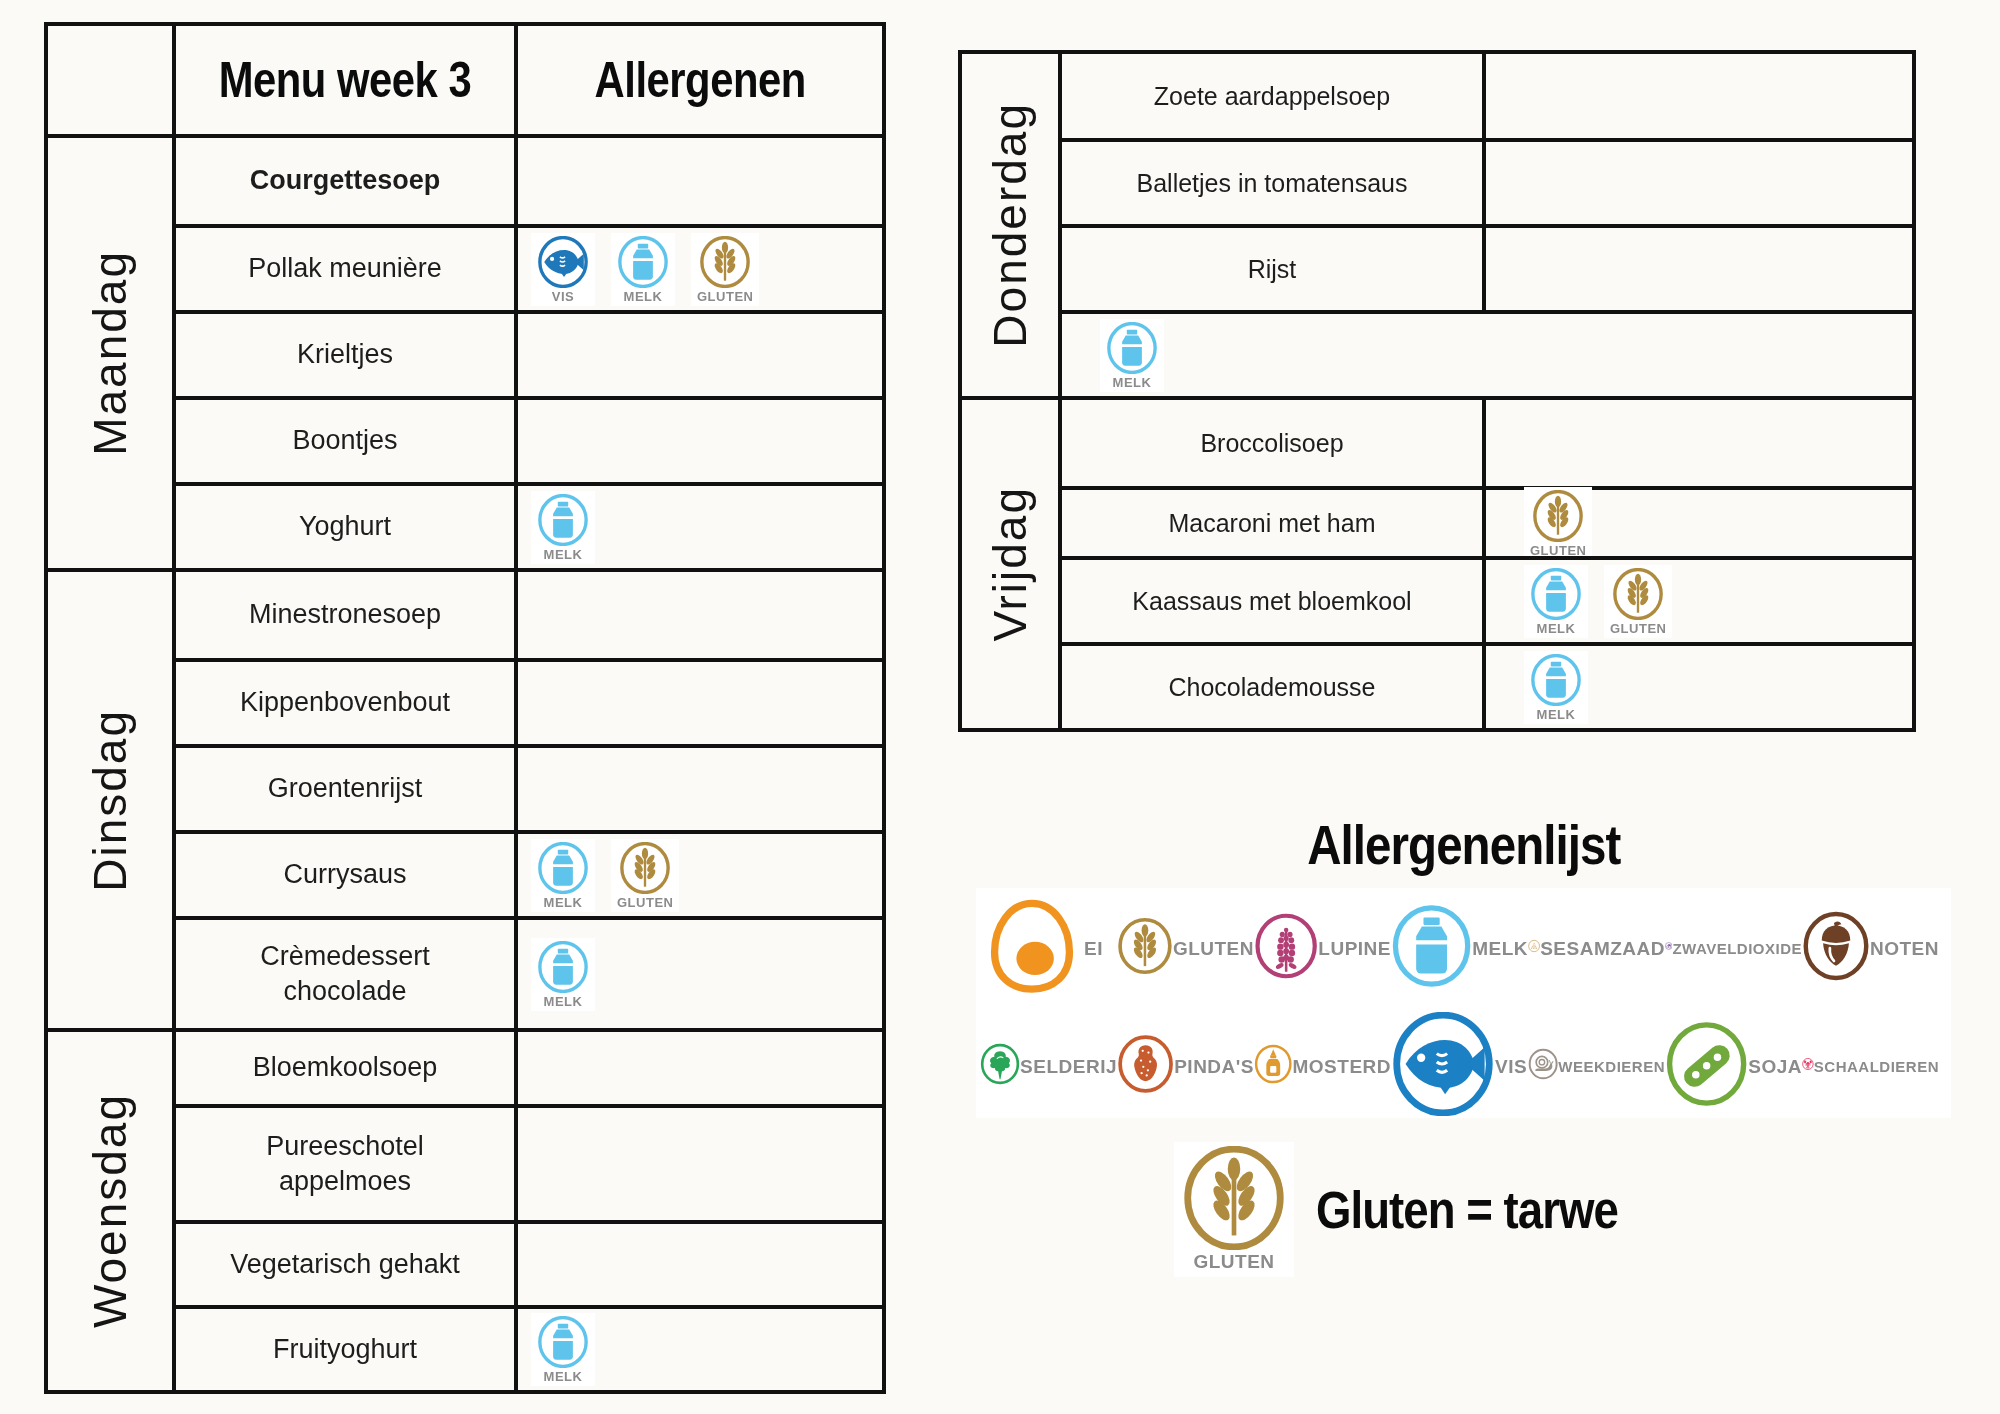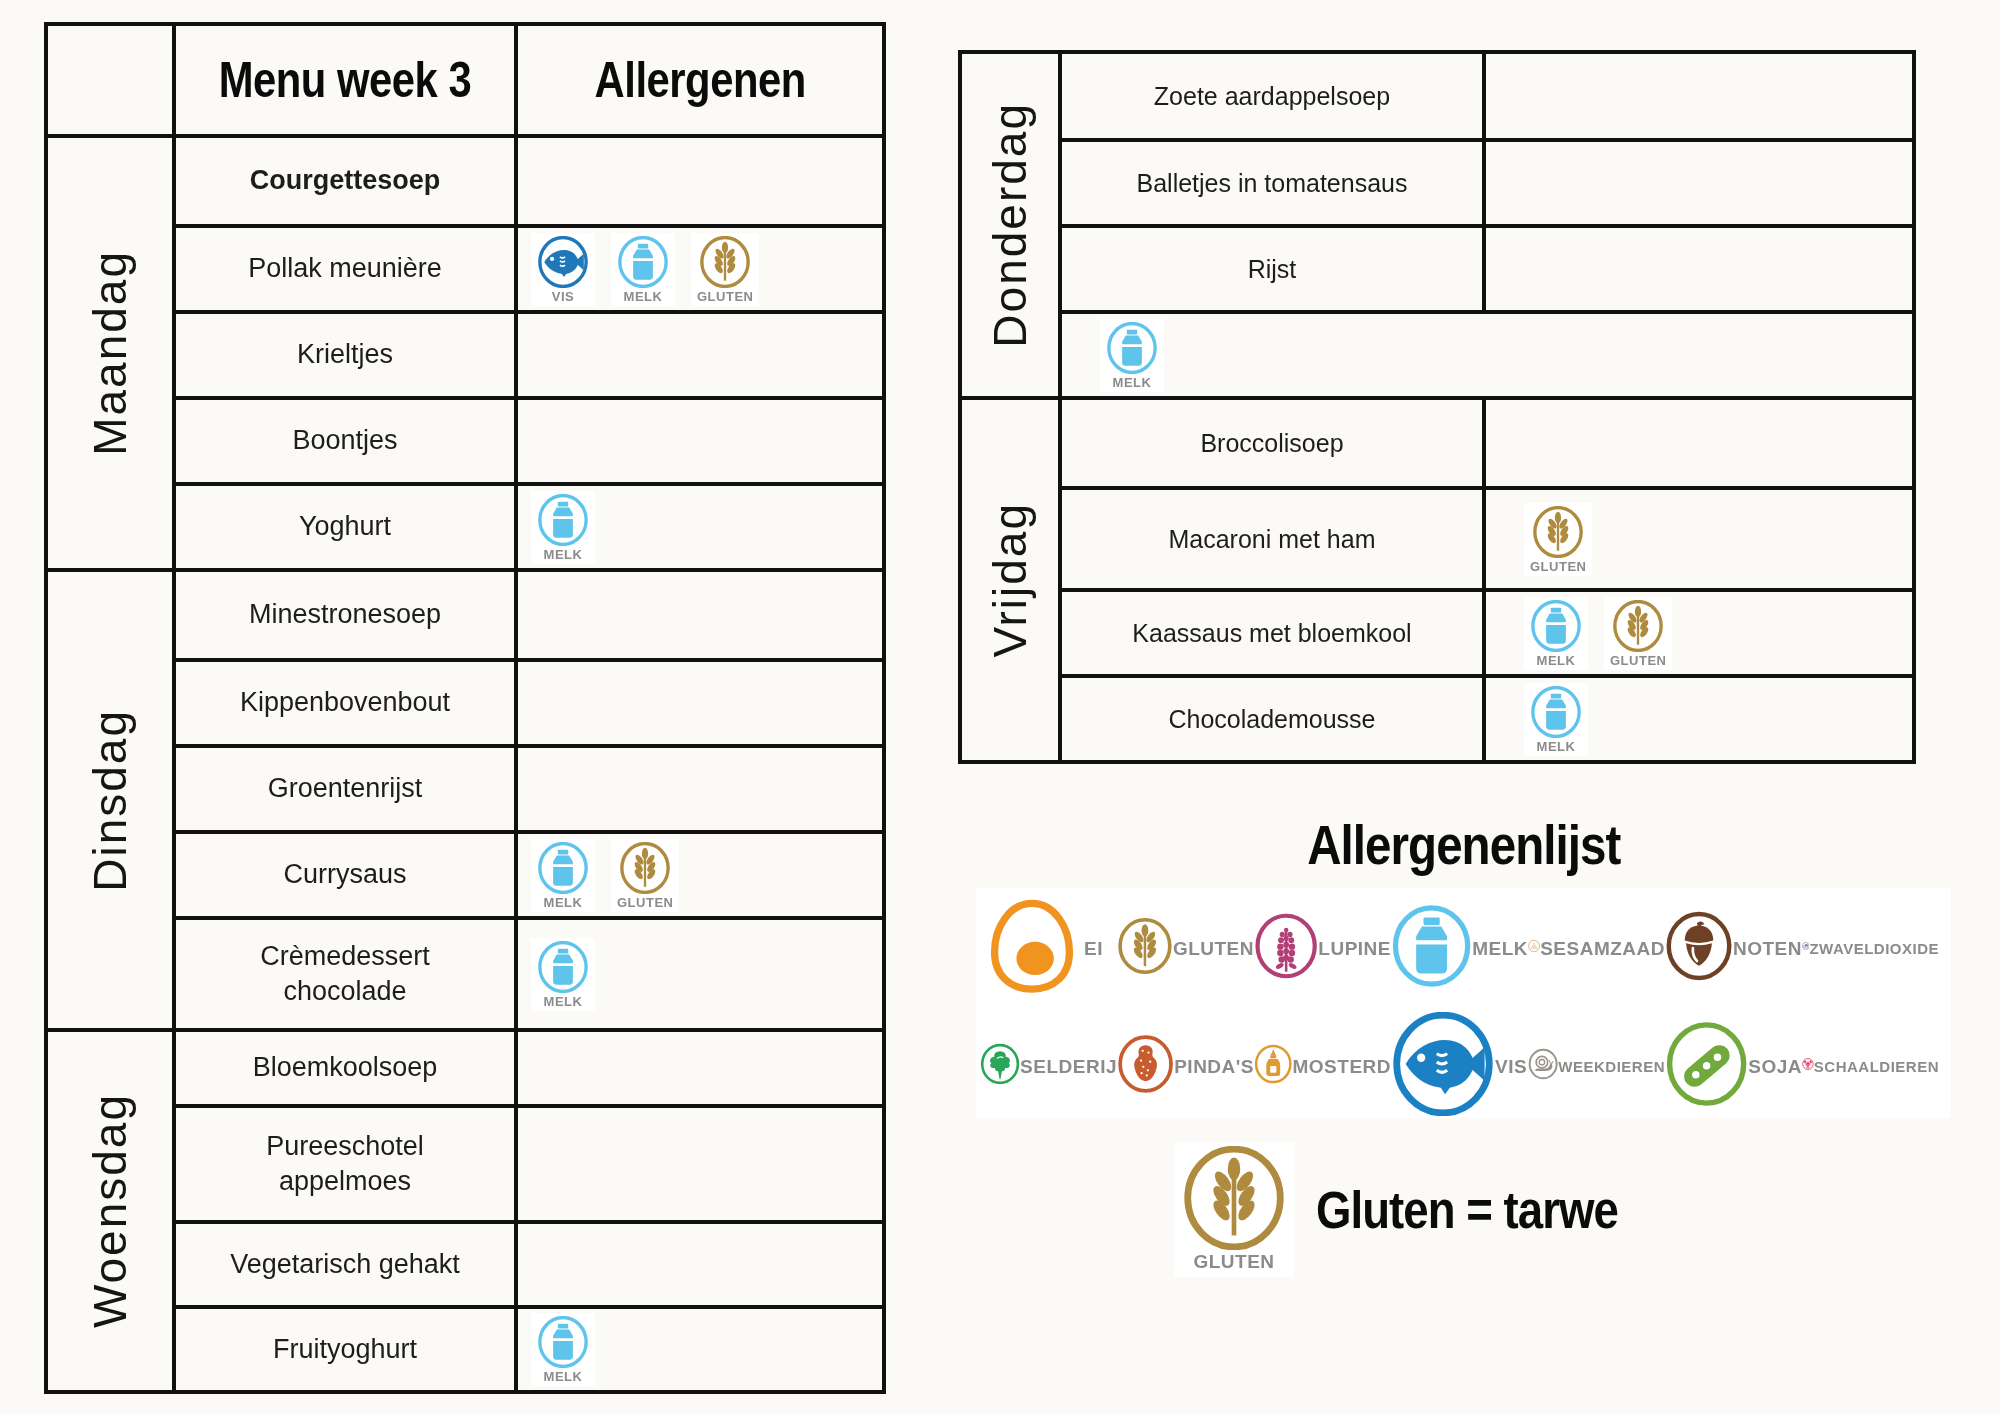--- a/index.html
+++ b/index.html
@@ -316,21 +316,21 @@
       </div>
       <div class="day-section">
         <div class="day-cell">
           <span class="day-label">Vrijdag</span>
         </div>
         <div class="day-rows">
           <div class="menu-row" style="height: 86px;">
             <div class="dish-cell">Broccolisoep</div>
             <div class="allergen-cell"></div>
           </div>
-          <div class="menu-row" style="height: 102px;">
+          <div class="menu-row" style="height: 70px;">
             <div class="dish-cell">Macaroni met ham</div>
             <div class="allergen-cell">
               <div class="chip">
                 <svg viewBox="0 0 100 100" width="52" height="52">
                   <ellipse cx="50" cy="50" rx="44.5" ry="47" fill="none" stroke="#ae8b3f" stroke-width="6.5"></ellipse>
                   <line x1="50" y1="86" x2="50" y2="30" stroke="#ae8b3f" stroke-width="4.5"></line>
      <ellipse cx="50" cy="22" rx="6" ry="11" fill="#ae8b3f"></ellipse>
      <ellipse cx="39.5" cy="34" rx="5.5" ry="11" fill="#ae8b3f" transform="rotate(-36 39.5 34)"></ellipse>
      <ellipse cx="60.5" cy="34" rx="5.5" ry="11" fill="#ae8b3f" transform="rotate(36 60.5 34)"></ellipse>
      <ellipse cx="38" cy="48" rx="5.5" ry="11" fill="#ae8b3f" transform="rotate(-36 38 48)"></ellipse>
@@ -458,38 +458,38 @@
             <path fill="#d2a965" d="M64 48 C68 53 68.5 57 67 60 A4.5 4.5 0 0 1 61 60 C59.5 57 60 53 64 48 Z"></path>
             <path fill="#d2a965" d="M29 61 C33 66 33.5 70 32 73 A4.5 4.5 0 0 1 26 73 C24.5 70 25 66 29 61 Z"></path>
             <path fill="#d2a965" d="M43 61 C47 66 47.5 70 46 73 A4.5 4.5 0 0 1 40 73 C38.5 70 39 66 43 61 Z"></path>
             <path fill="#d2a965" d="M57 61 C61 66 61.5 70 60 73 A4.5 4.5 0 0 1 54 73 C52.5 70 53 66 57 61 Z"></path>
             <path fill="#d2a965" d="M71 61 C75 66 75.5 70 74 73 A4.5 4.5 0 0 1 68 73 C66.5 70 67 66 71 61 Z"></path>
           </svg>
           <span class="legend-label">SESAMZAAD</span>
         </div>
         <div class="legend-item">
           <svg viewBox="0 0 100 100" width="104" height="104">
-            <ellipse cx="50" cy="50" rx="44.5" ry="47" fill="none" stroke="#6e4126" stroke-width="6.5"></ellipse>
-            <path d="M47 16 q8 -5 11 2 q-7 1 -9 7 z" fill="#6e4126"></path>
-     <path d="M29 42 C29 27 39 20 50 20 C61 20 71 27 71 42 q-21 7 -42 0 Z" fill="#6e4126"></path>
-     <path d="M31 46 q19 6 38 0 C68 62 60 74 50 79 C40 74 32 62 31 46 Z" fill="#6e4126"></path>
-     <path d="M41 53 q-1 11 6 19" stroke="#fff" stroke-width="4" fill="none" stroke-linecap="round"></path>
-          </svg>
-          <span class="legend-label">NOTEN</span>
-        </div>
-        <div class="legend-item">
-          <svg viewBox="0 0 100 100" width="104" height="104">
             <ellipse cx="50" cy="50" rx="44.5" ry="47" fill="none" stroke="#7e55a6" stroke-width="6.5"></ellipse>
             <circle cx="58" cy="42" r="20" fill="#7e55a6"></circle>
      <path d="M48 33 a13 13 0 0 1 17 -2" stroke="#fff" stroke-width="4" fill="none" stroke-linecap="round"></path>
      <circle cx="36" cy="59" r="15" fill="#fff" stroke="#7e55a6" stroke-width="5.5"></circle>
      <circle cx="61" cy="64" r="15" fill="#fff" stroke="#7e55a6" stroke-width="5.5"></circle>
      <path d="M27 54 a11 11 0 0 1 9 -5" stroke="#7e55a6" stroke-width="3" fill="none" stroke-linecap="round"></path>
           </svg>
           <span class="legend-label long">ZWAVELDIOXIDE</span>
+        </div>
+        <div class="legend-item">
+          <svg viewBox="0 0 100 100" width="104" height="104">
+            <ellipse cx="50" cy="50" rx="44.5" ry="47" fill="none" stroke="#6e4126" stroke-width="6.5"></ellipse>
+            <path d="M47 16 q8 -5 11 2 q-7 1 -9 7 z" fill="#6e4126"></path>
+     <path d="M29 42 C29 27 39 20 50 20 C61 20 71 27 71 42 q-21 7 -42 0 Z" fill="#6e4126"></path>
+     <path d="M31 46 q19 6 38 0 C68 62 60 74 50 79 C40 74 32 62 31 46 Z" fill="#6e4126"></path>
+     <path d="M41 53 q-1 11 6 19" stroke="#fff" stroke-width="4" fill="none" stroke-linecap="round"></path>
+          </svg>
+          <span class="legend-label">NOTEN</span>
         </div>
       </div>
     <div class="legend-row" id="legend-row-1">
         <div class="legend-item">
           <svg viewBox="0 0 100 100" width="104" height="104">
             <ellipse cx="50" cy="50" rx="44.5" ry="47" fill="none" stroke="#2aa659" stroke-width="6.5"></ellipse>
             <path d="M50 18 C60 18 66 25 64 32 C74 32 78 42 72 48 C78 54 72 62 63 60 C63 68 54 70 50 66 C46 70 37 68 37 60 C28 62 22 54 28 48 C22 42 26 32 36 32 C34 25 40 18 50 18 Z" fill="#2aa659"></path>
      <path d="M43 36 q7 -6 14 -2" stroke="#fff" stroke-width="3" fill="none" stroke-linecap="round"></path>
      <path d="M44 62 L56 62 L51 88 L49 88 Z" fill="#2aa659"></path>
           </svg>

